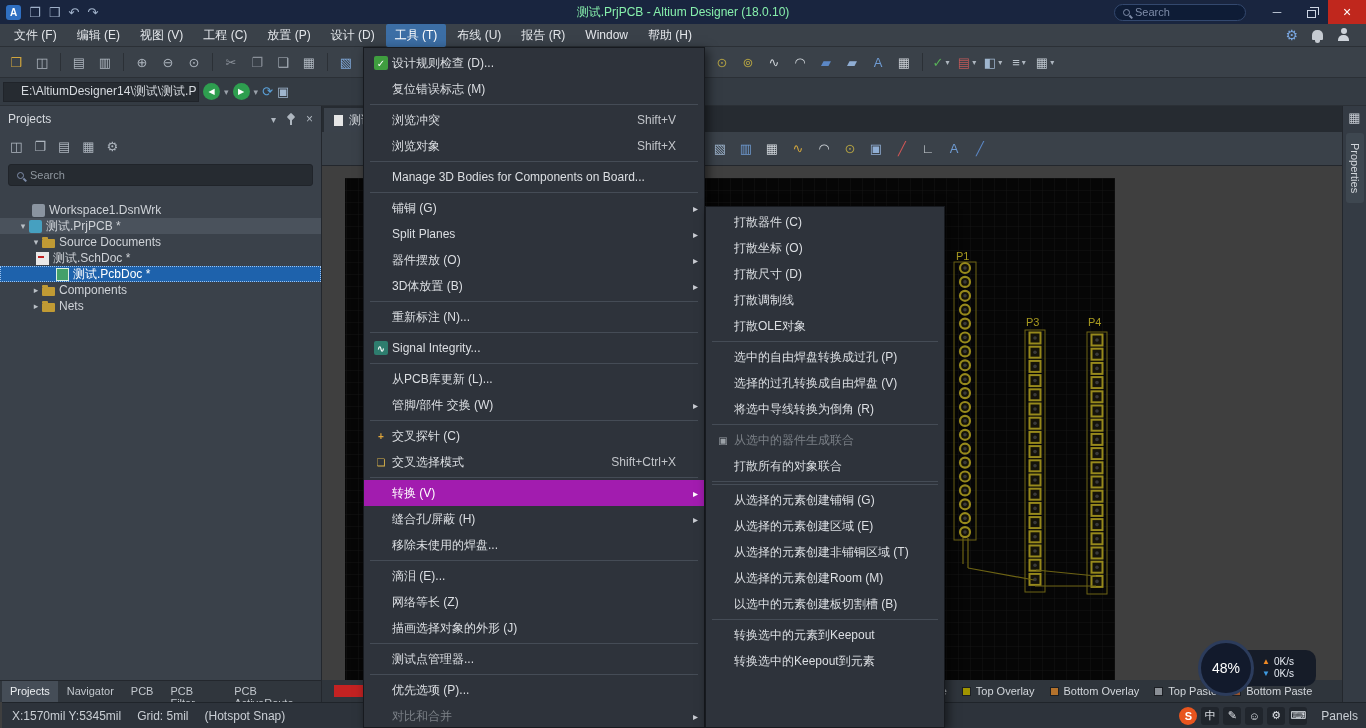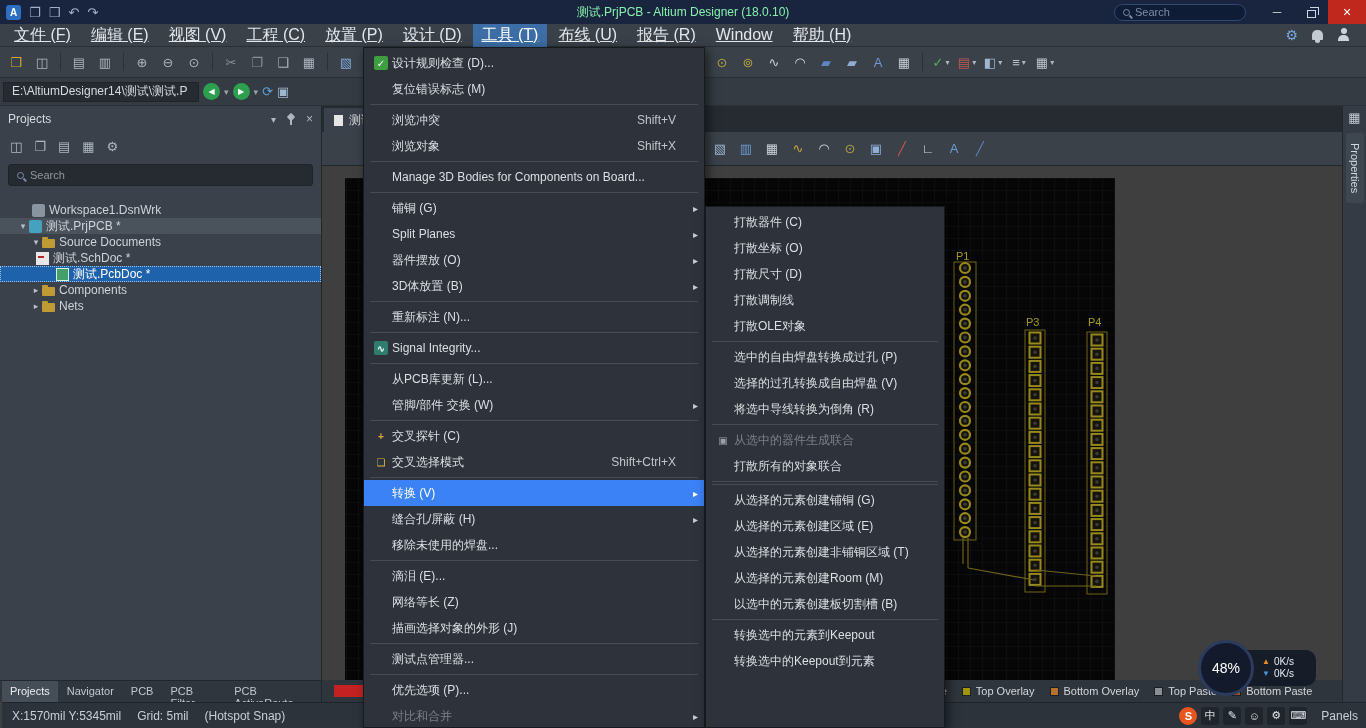--- a/index.html
+++ b/index.html
@@ -19,42 +19,42 @@
 .mag{width:7px;height:7px;border:1.5px solid #7e8ca8;border-radius:50%;position:relative;flex:0 0 auto;}
 .mag::after{content:"";position:absolute;width:4px;height:1.5px;background:#7e8ca8;transform:rotate(45deg);left:5px;top:6px;}
 .win-btn{width:34px;height:24px;display:flex;align-items:center;justify-content:center;color:#cdd6e4;font-size:12px;}
 #close-btn{background:#c0271d;color:#fff;width:38px;font-size:14px;}
 .restore-glyph{position:relative;width:9px;height:8px;border:1px solid #cdd6e4;margin-top:3px;}
 .restore-glyph::before{content:"";position:absolute;left:2px;top:-4px;width:8px;height:7px;border-top:1px solid #cdd6e4;border-right:1px solid #cdd6e4;}
 
 
 #menubar{left:0;top:24px;width:1366px;height:23px;background:#3a4149;display:flex;align-items:center;padding-left:4px;border-bottom:1px solid #2b3036;}
 #menubar-items{display:flex;align-items:center;height:100%;}
-.mb-item{padding:3px 9px;margin:0 1px;color:#e3e6ea;font-size:16px;border-radius:2px;white-space:nowrap;text-decoration:underline;}
+.mb-item{padding:3px 9px;margin:0 1px;color:#e3e6ea;font-size:12px;border-radius:2px;white-space:nowrap;}
 .mb-item.active{background:#3c6ea5;color:#fff;}
 .mb-right{margin-left:auto;display:flex;align-items:center;gap:14px;margin-right:16px;}
 .mb-gear{font-size:14px;}
 .bell-ic{width:11px;height:10px;background:#c5cad1;border-radius:5px 5px 1px 1px;position:relative;display:inline-block;}
 .bell-ic::after{content:"";position:absolute;left:3px;bottom:-3px;width:5px;height:3px;background:#c5cad1;border-radius:0 0 3px 3px;}
 .user-ic{width:13px;height:14px;position:relative;display:inline-block;}
 .user-ic::before{content:"";position:absolute;left:3.5px;top:0;width:6px;height:6px;border-radius:50%;background:#cdd3da;}
 .user-ic::after{content:"";position:absolute;left:1px;top:7px;width:11px;height:6px;border-radius:5px 5px 0 0;background:#cdd3da;}
 
 
 #toolbar{left:0;top:47px;width:1366px;height:31px;background:#3a4149;border-bottom:1px solid #2b3036;display:flex;align-items:center;padding-left:4px;}
 .tb-row{display:flex;align-items:center;gap:2px;}
 .tb-btn{min-width:24px;height:24px;display:flex;align-items:center;justify-content:center;border-radius:2px;}
 .tb-glyph{font-size:13px;line-height:1;}
 .tb-btn .dd{font-size:8px;color:#aeb6bf;margin-left:2px;}
 .tb-sep{width:1px;height:18px;background:#2b3036;margin:0 4px;}
 .tb-gap{width:326px;flex:0 0 auto;}
 
 
 #addressrow{left:0;top:78px;width:1366px;height:28px;background:#343b43;border-bottom:1px solid #2b3036;display:flex;align-items:center;padding-left:3px;gap:4px;}
-#path-box{width:196px;height:20px;background:#262b31;border:1px solid #20242a;display:flex;align-items:center;color:#d6dadf;font-size:12px;padding:0 8px;white-space:nowrap;overflow:hidden;gap:20px;}
+#path-box{width:196px;height:20px;background:#262b31;border:1px solid #20242a;display:flex;align-items:center;color:#d6dadf;font-size:12px;padding:0 17px;white-space:nowrap;overflow:hidden;gap:20px;}
 #path-box .dd{margin-left:auto;color:#9aa2ab;font-size:9px;}
 .nav-circle{width:17px;height:17px;border-radius:50%;background:#2e9e4f;color:#fff;font-size:8px;display:flex;align-items:center;justify-content:center;}
 .addr-dd{color:#9aa2ab;font-size:9px;}
 .addr-ic{font-size:13px;}
 
 
 #projects{left:0;top:106px;width:322px;height:596px;background:#3a414a;border-right:1px solid #23272d;display:flex;flex-direction:column;}
 #pj-header{height:26px;display:flex;align-items:center;padding:0 8px;color:#d6dadf;flex:0 0 26px;}
 #pj-header .hdr-ics{margin-left:auto;display:flex;gap:10px;align-items:center;color:#aeb6bf;font-size:10px;}
 .pin-ic{position:relative;width:10px;height:12px;display:inline-block;}
@@ -115,21 +115,21 @@
 .sp-row{display:flex;align-items:center;gap:4px;line-height:1;}
 .up-ar{color:#f08a24;font-size:8px;}
 .dn-ar{color:#3f9be0;font-size:8px;}
 #speed-circle{left:1198px;top:640px;width:56px;height:56px;border-radius:50%;background:#121a2c;border:3px solid #2c3c5c;display:flex;align-items:center;justify-content:center;color:#fff;font-size:14px;z-index:45;}
 
 
 .menu{position:absolute;background:#2e333b;border:1px solid #171a1f;box-shadow:3px 3px 10px rgba(0,0,0,.55);z-index:60;padding-top:2px;overflow:hidden;}
 #tools-menu{left:363px;top:47px;width:342px;height:681px;}
 #convert-menu{left:705px;top:206px;width:240px;height:522px;}
 .menu-item{height:26px;display:flex;align-items:center;padding:0 6px;font-size:12px;color:#dcdfe3;}
-.menu-item.highlight{background:#3b82f6;color:#fff;}
+.menu-item.highlight{background:#a21caf;color:#fff;}
 .menu-item.disabled{color:#7b8087;}
 .mi-ic{width:22px;flex:0 0 22px;text-align:center;}
 .icbox{display:inline-flex;width:14px;height:14px;align-items:center;justify-content:center;border-radius:2px;font-size:10px;font-weight:bold;}
 .mi-label{flex:1;white-space:nowrap;overflow:hidden;}
 .mi-short{margin:0 10px;opacity:.85;}
 .mi-arrow{width:12px;text-align:right;font-size:10px;color:#c9ccd2;flex:0 0 12px;}
 .menu-item.highlight .mi-arrow{color:#fff;}
 .menu-sep{height:1px;background:#454c56;margin:2px 6px;}
 </style>
 </head>

